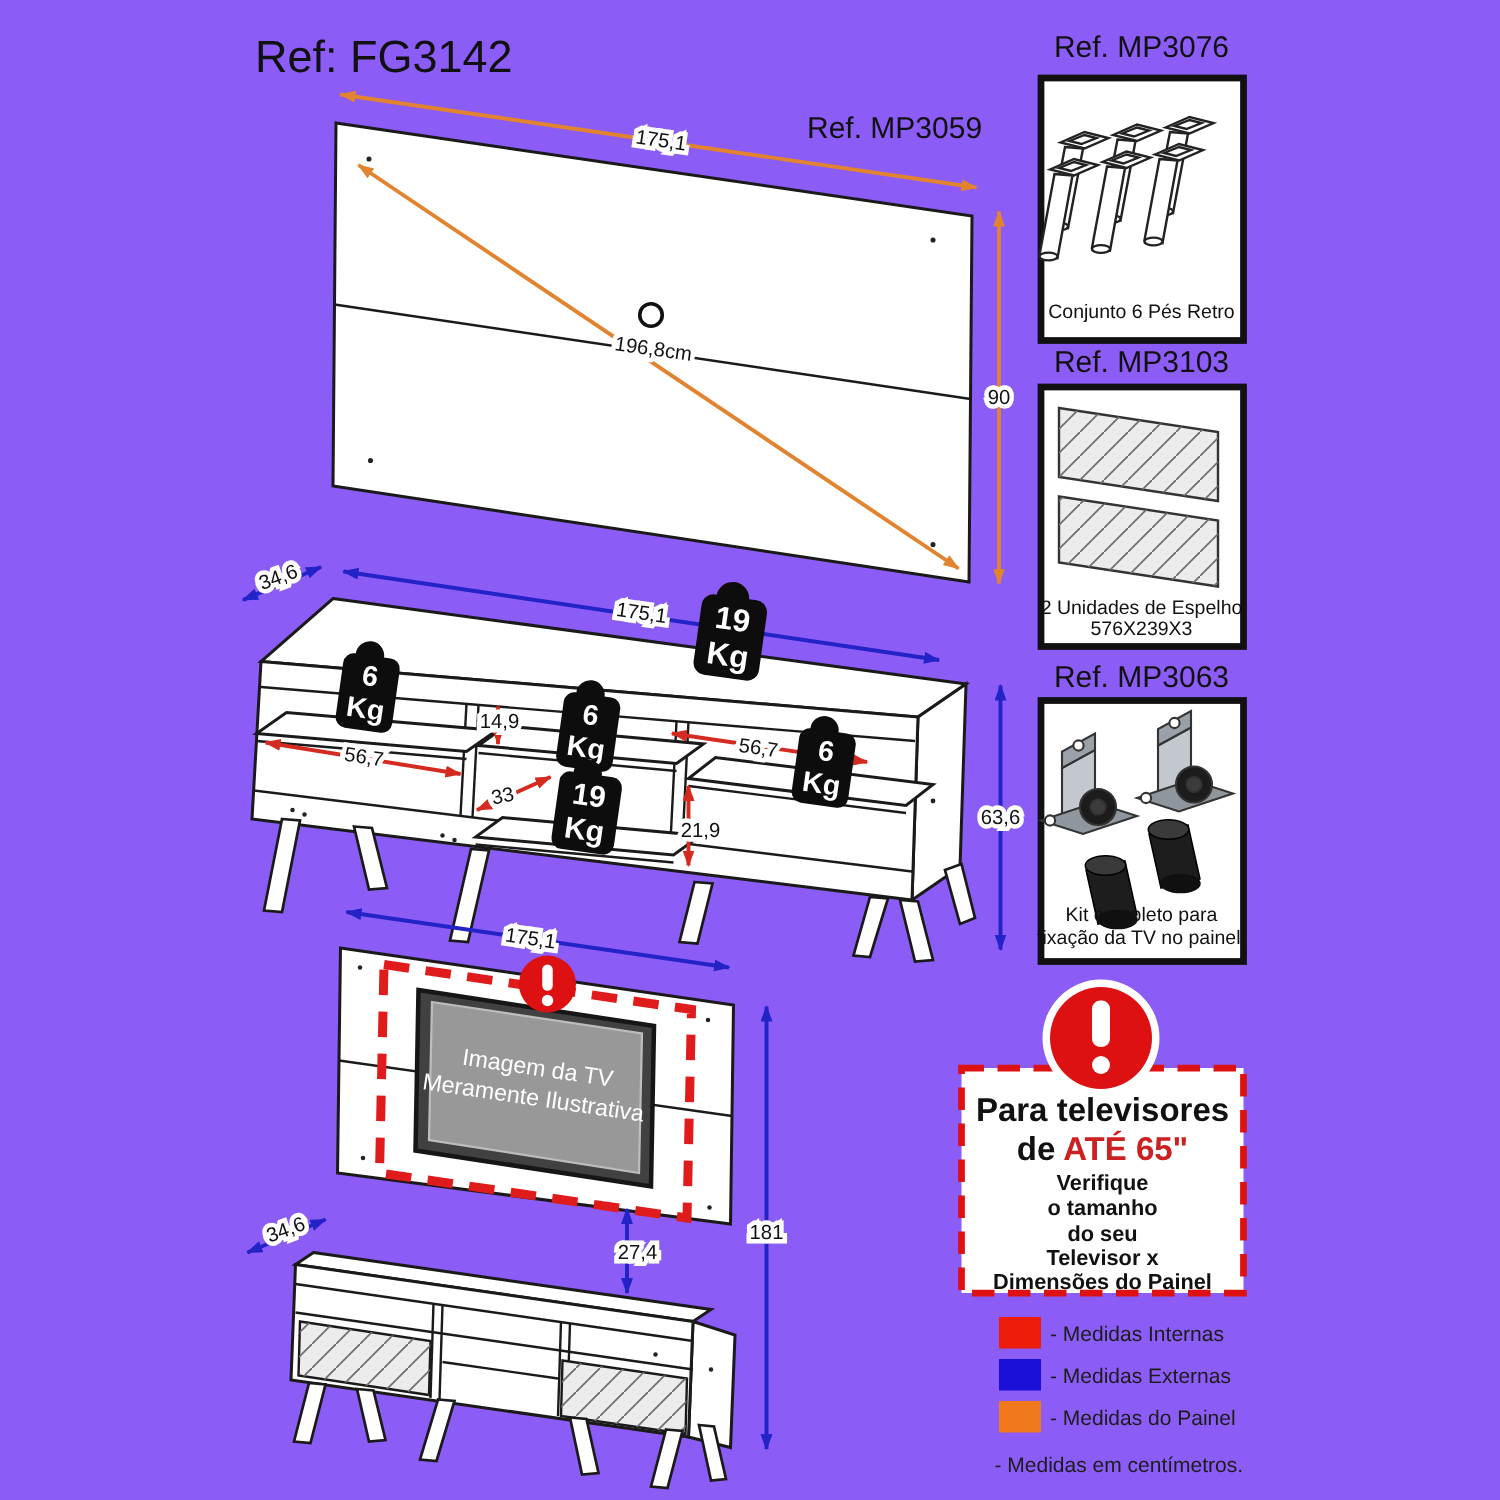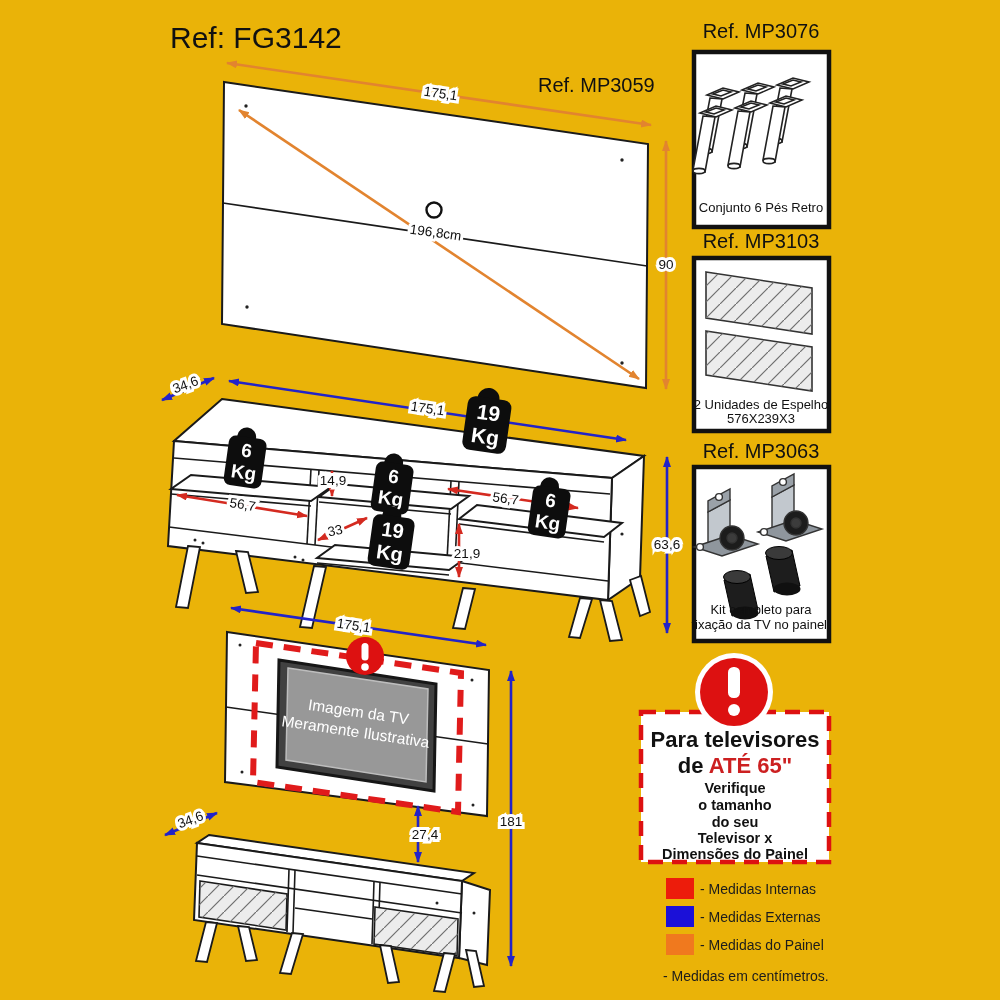--- a/index.html
+++ b/index.html
@@ -1,16 +1,16 @@
 <!DOCTYPE html>
 <html><head>
 <meta charset="utf-8">
 <style>
   html,body{margin:0;padding:0;background:#fff;}
-  .stage{position:relative;width:1000px;height:1000px;background:#eab308;overflow:hidden;
+  .stage{position:relative;width:1000px;height:1000px;background:#8b5cf6;overflow:hidden;
          font-family:"Liberation Sans", sans-serif;}
   svg text{font-family:"Liberation Sans", sans-serif;}
   .outline{fill:#ffffff;stroke:#1a1a1a;stroke-width:2;}
   .iline{fill:none;stroke:#1a1a1a;stroke-width:1.6;}
   .leg{fill:#ffffff;stroke:#1a1a1a;stroke-width:1.8;}
   .dim-o{fill:none;stroke:#e2842f;stroke-width:2.6;marker-start:url(#mo);marker-end:url(#mo);}
   .dim-b{fill:none;stroke:#2323c8;stroke-width:2.6;marker-start:url(#mb);marker-end:url(#mb);}
   .dim-r{fill:none;stroke:#d42a20;stroke-width:2.6;marker-start:url(#mr);marker-end:url(#mr);}
   .lbl{font-size:13.5px;fill:#111;stroke:#fff;stroke-width:6;paint-order:stroke;text-anchor:middle;}
   .reftitle{font-size:20px;fill:#111;}

